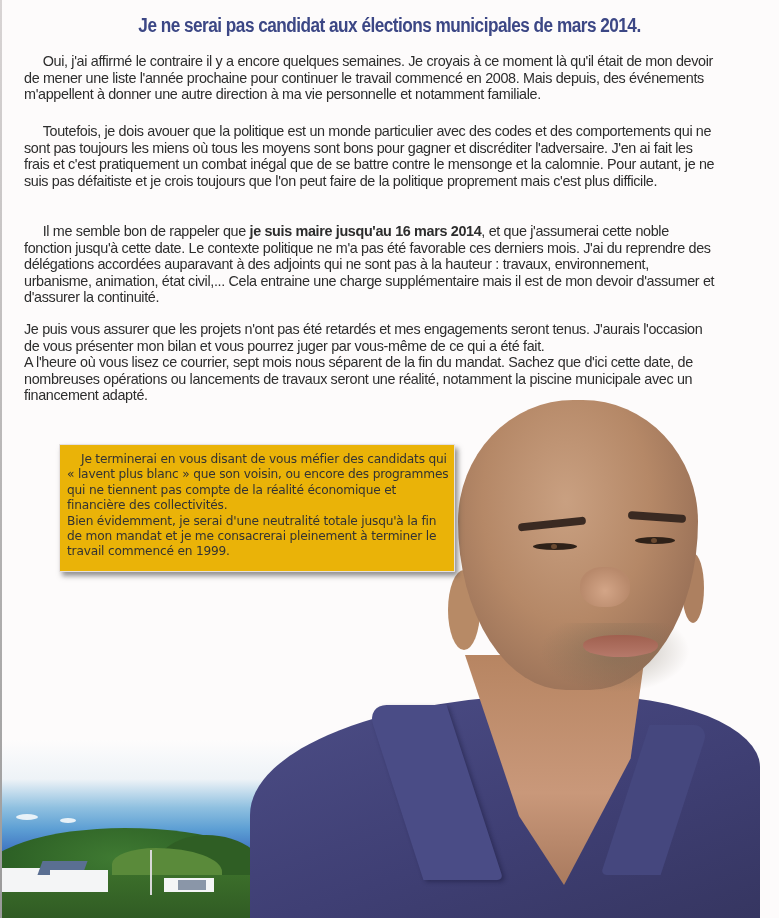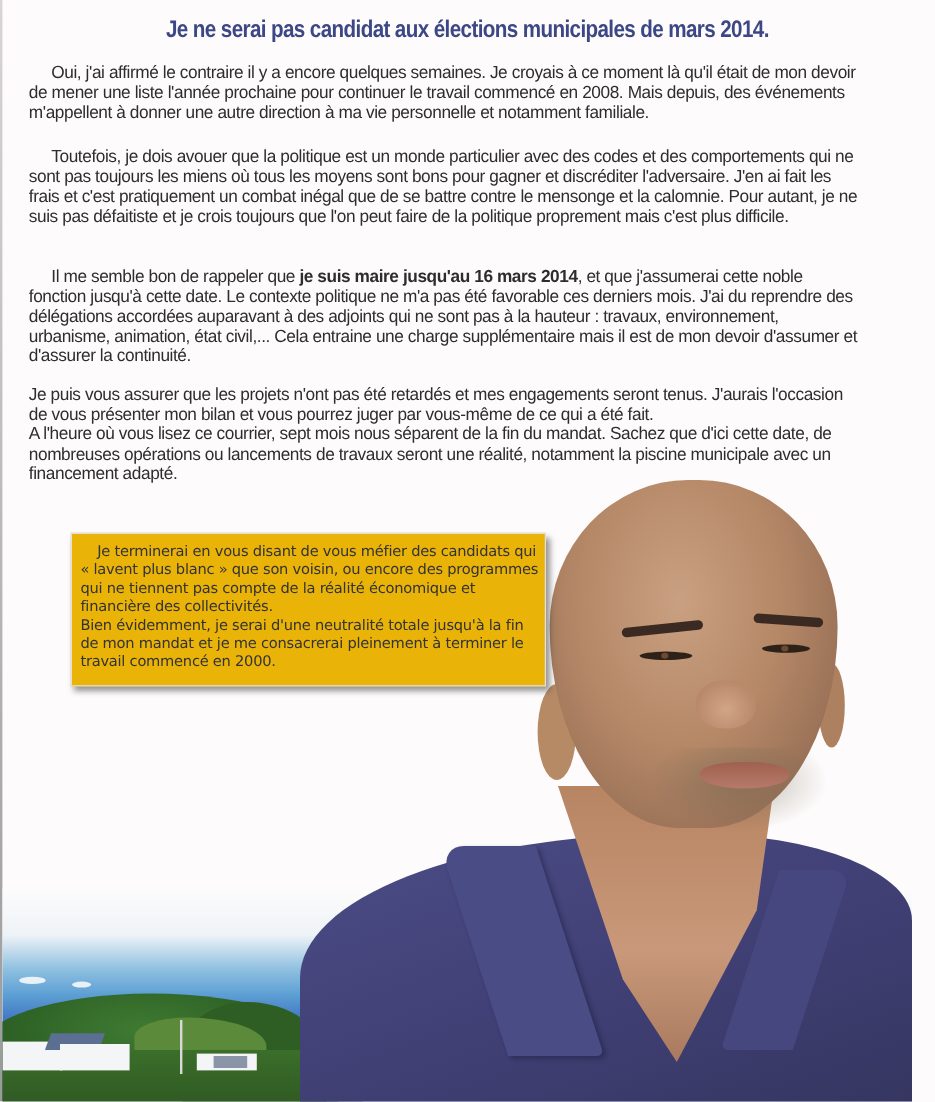--- a/index.html
+++ b/index.html
@@ -158,15 +158,15 @@
   <div class="eye" style="left:283px;top:148px;width:44px;"></div>
   <div class="eye" style="left:385px;top:142px;width:40px;"></div>
   <div class="nose"></div>
   <div class="beard"></div>
   <div class="mouth"></div>
 </div>
 
 <div class="quote-box">
   <div class="quote-text">
     <span class="indent"></span><span>Je terminerai en vous disant de vous méfier des candidats qui « lavent plus blanc » que son voisin, ou encore des programmes qui ne tiennent pas compte de la réalité économique et financière des collectivités.</span><br>
-    <span>Bien évidemment, je serai d'une neutralité totale jusqu'à la fin de mon mandat et je me consacrerai pleinement à terminer le travail commencé en 2000.</span>
+    <span>Bien évidemment, je serai d'une neutralité totale jusqu'à la fin de mon mandat et je me consacrerai pleinement à terminer le travail commencé en 1999.</span>
   </div>
 </div>
 
 </body></html>

